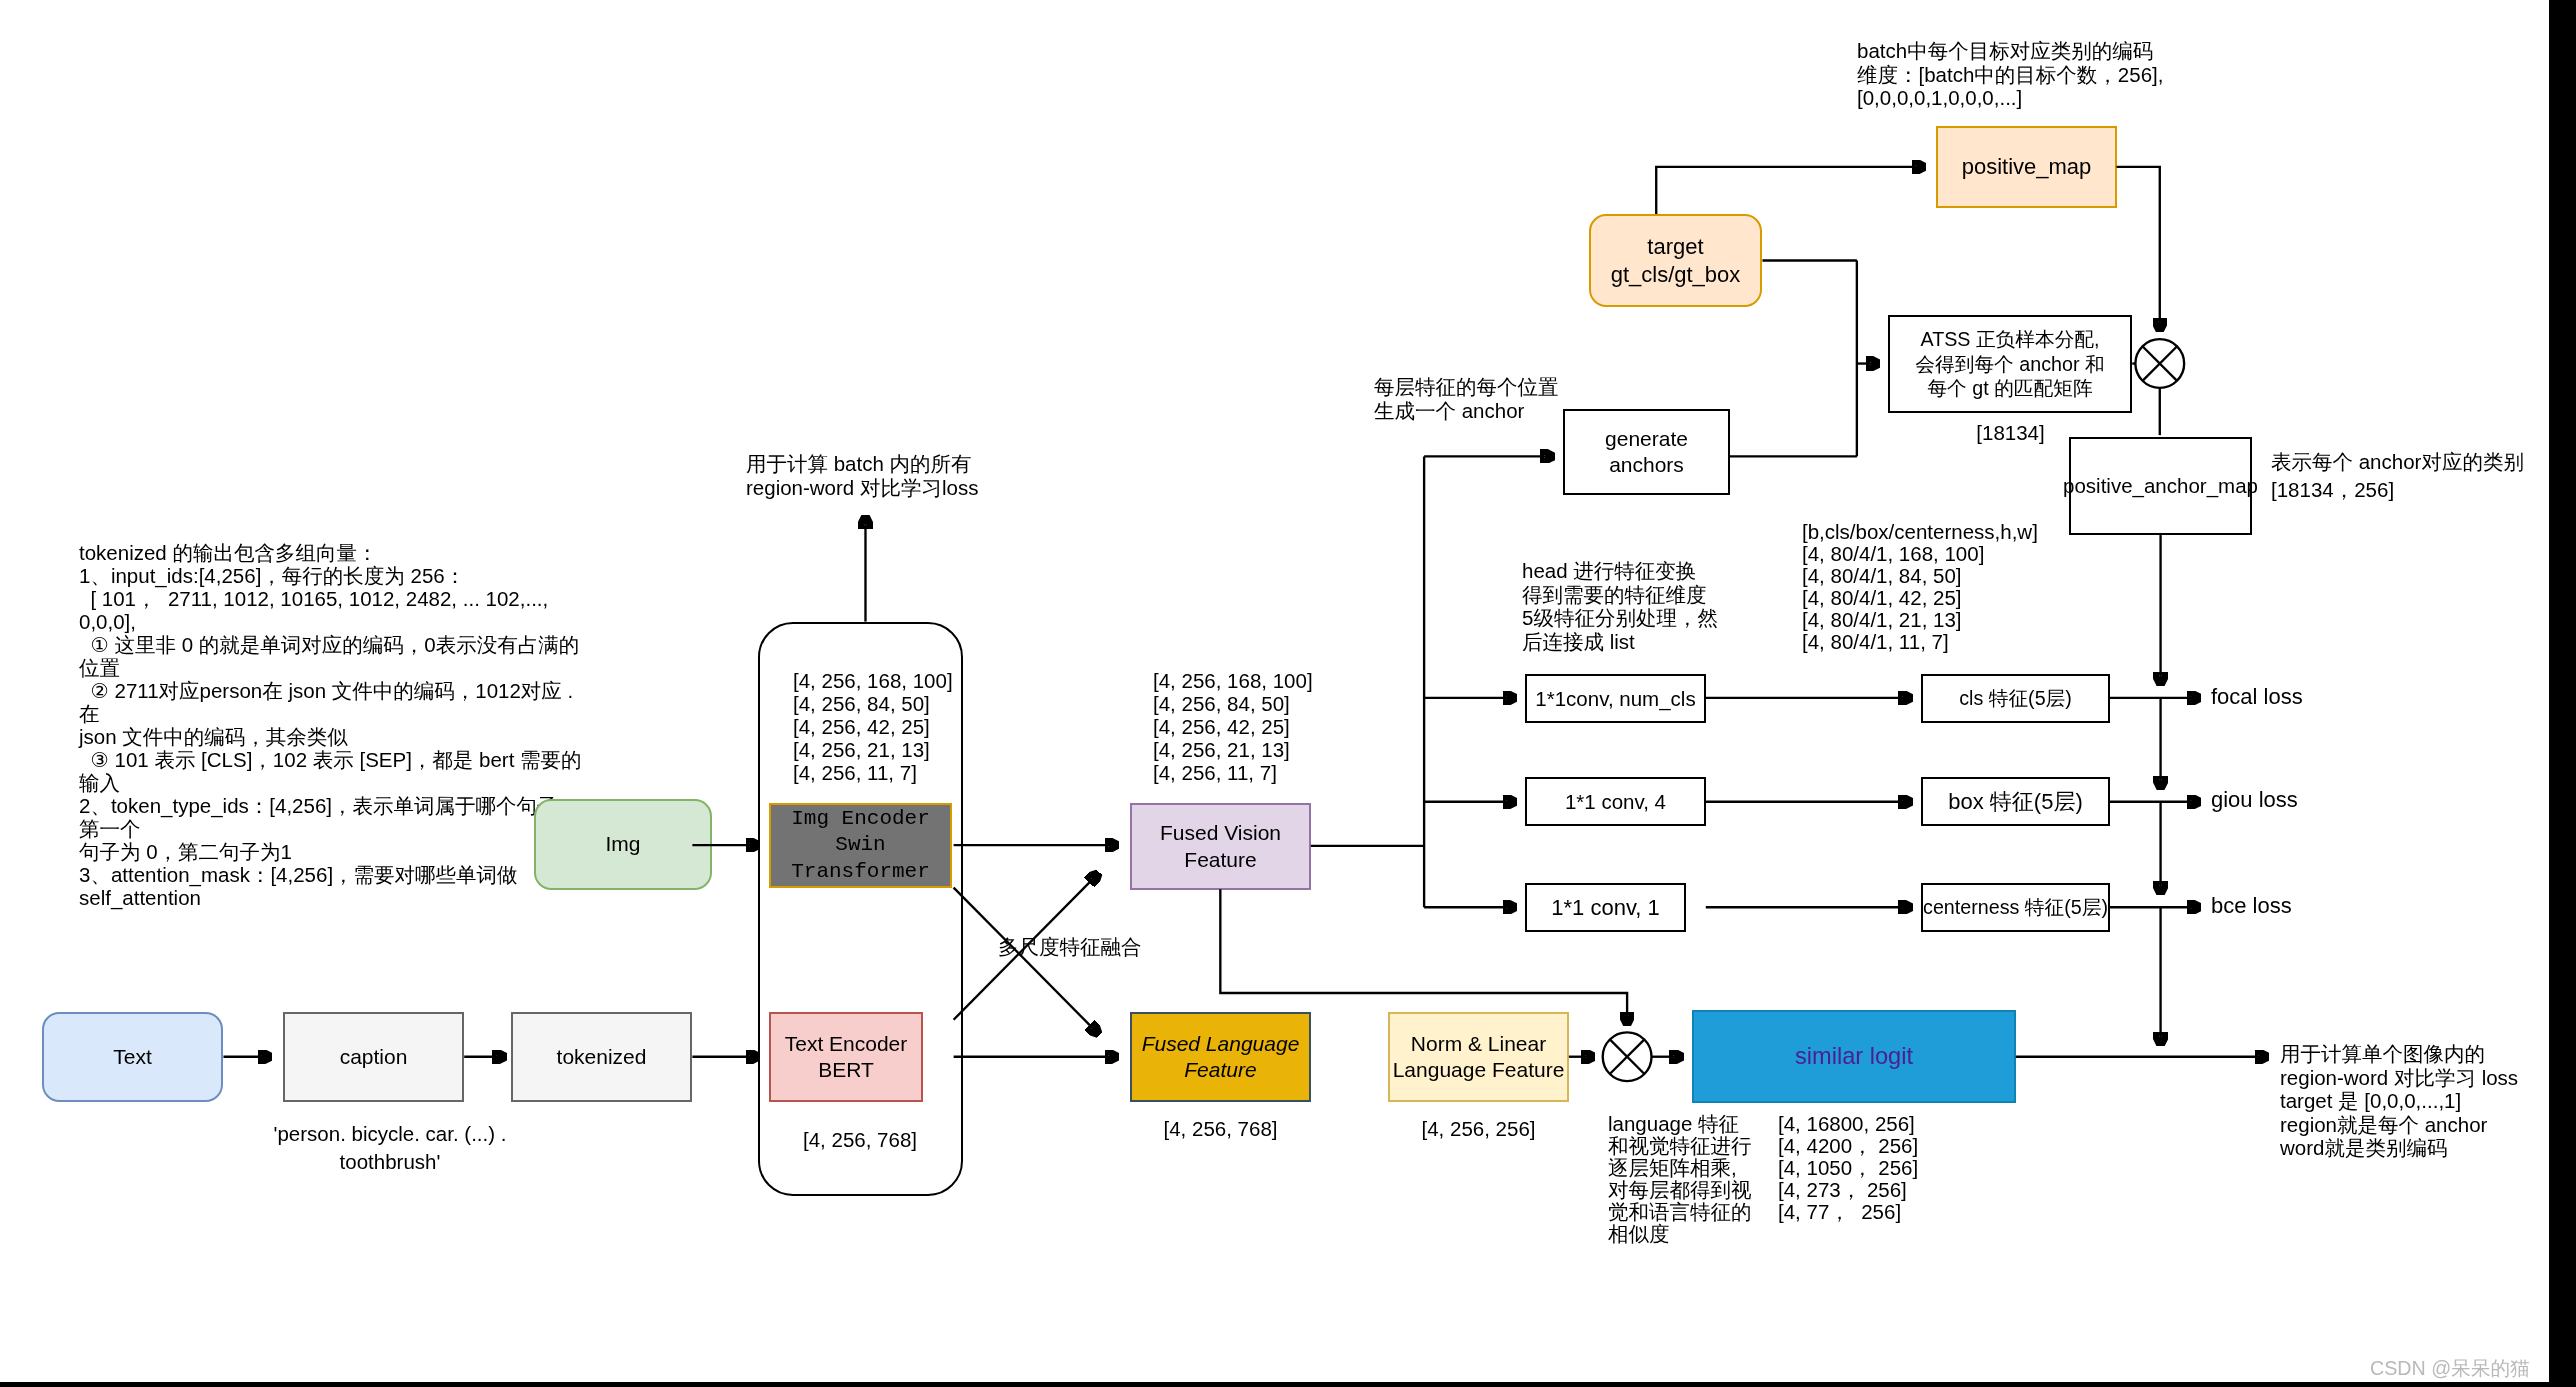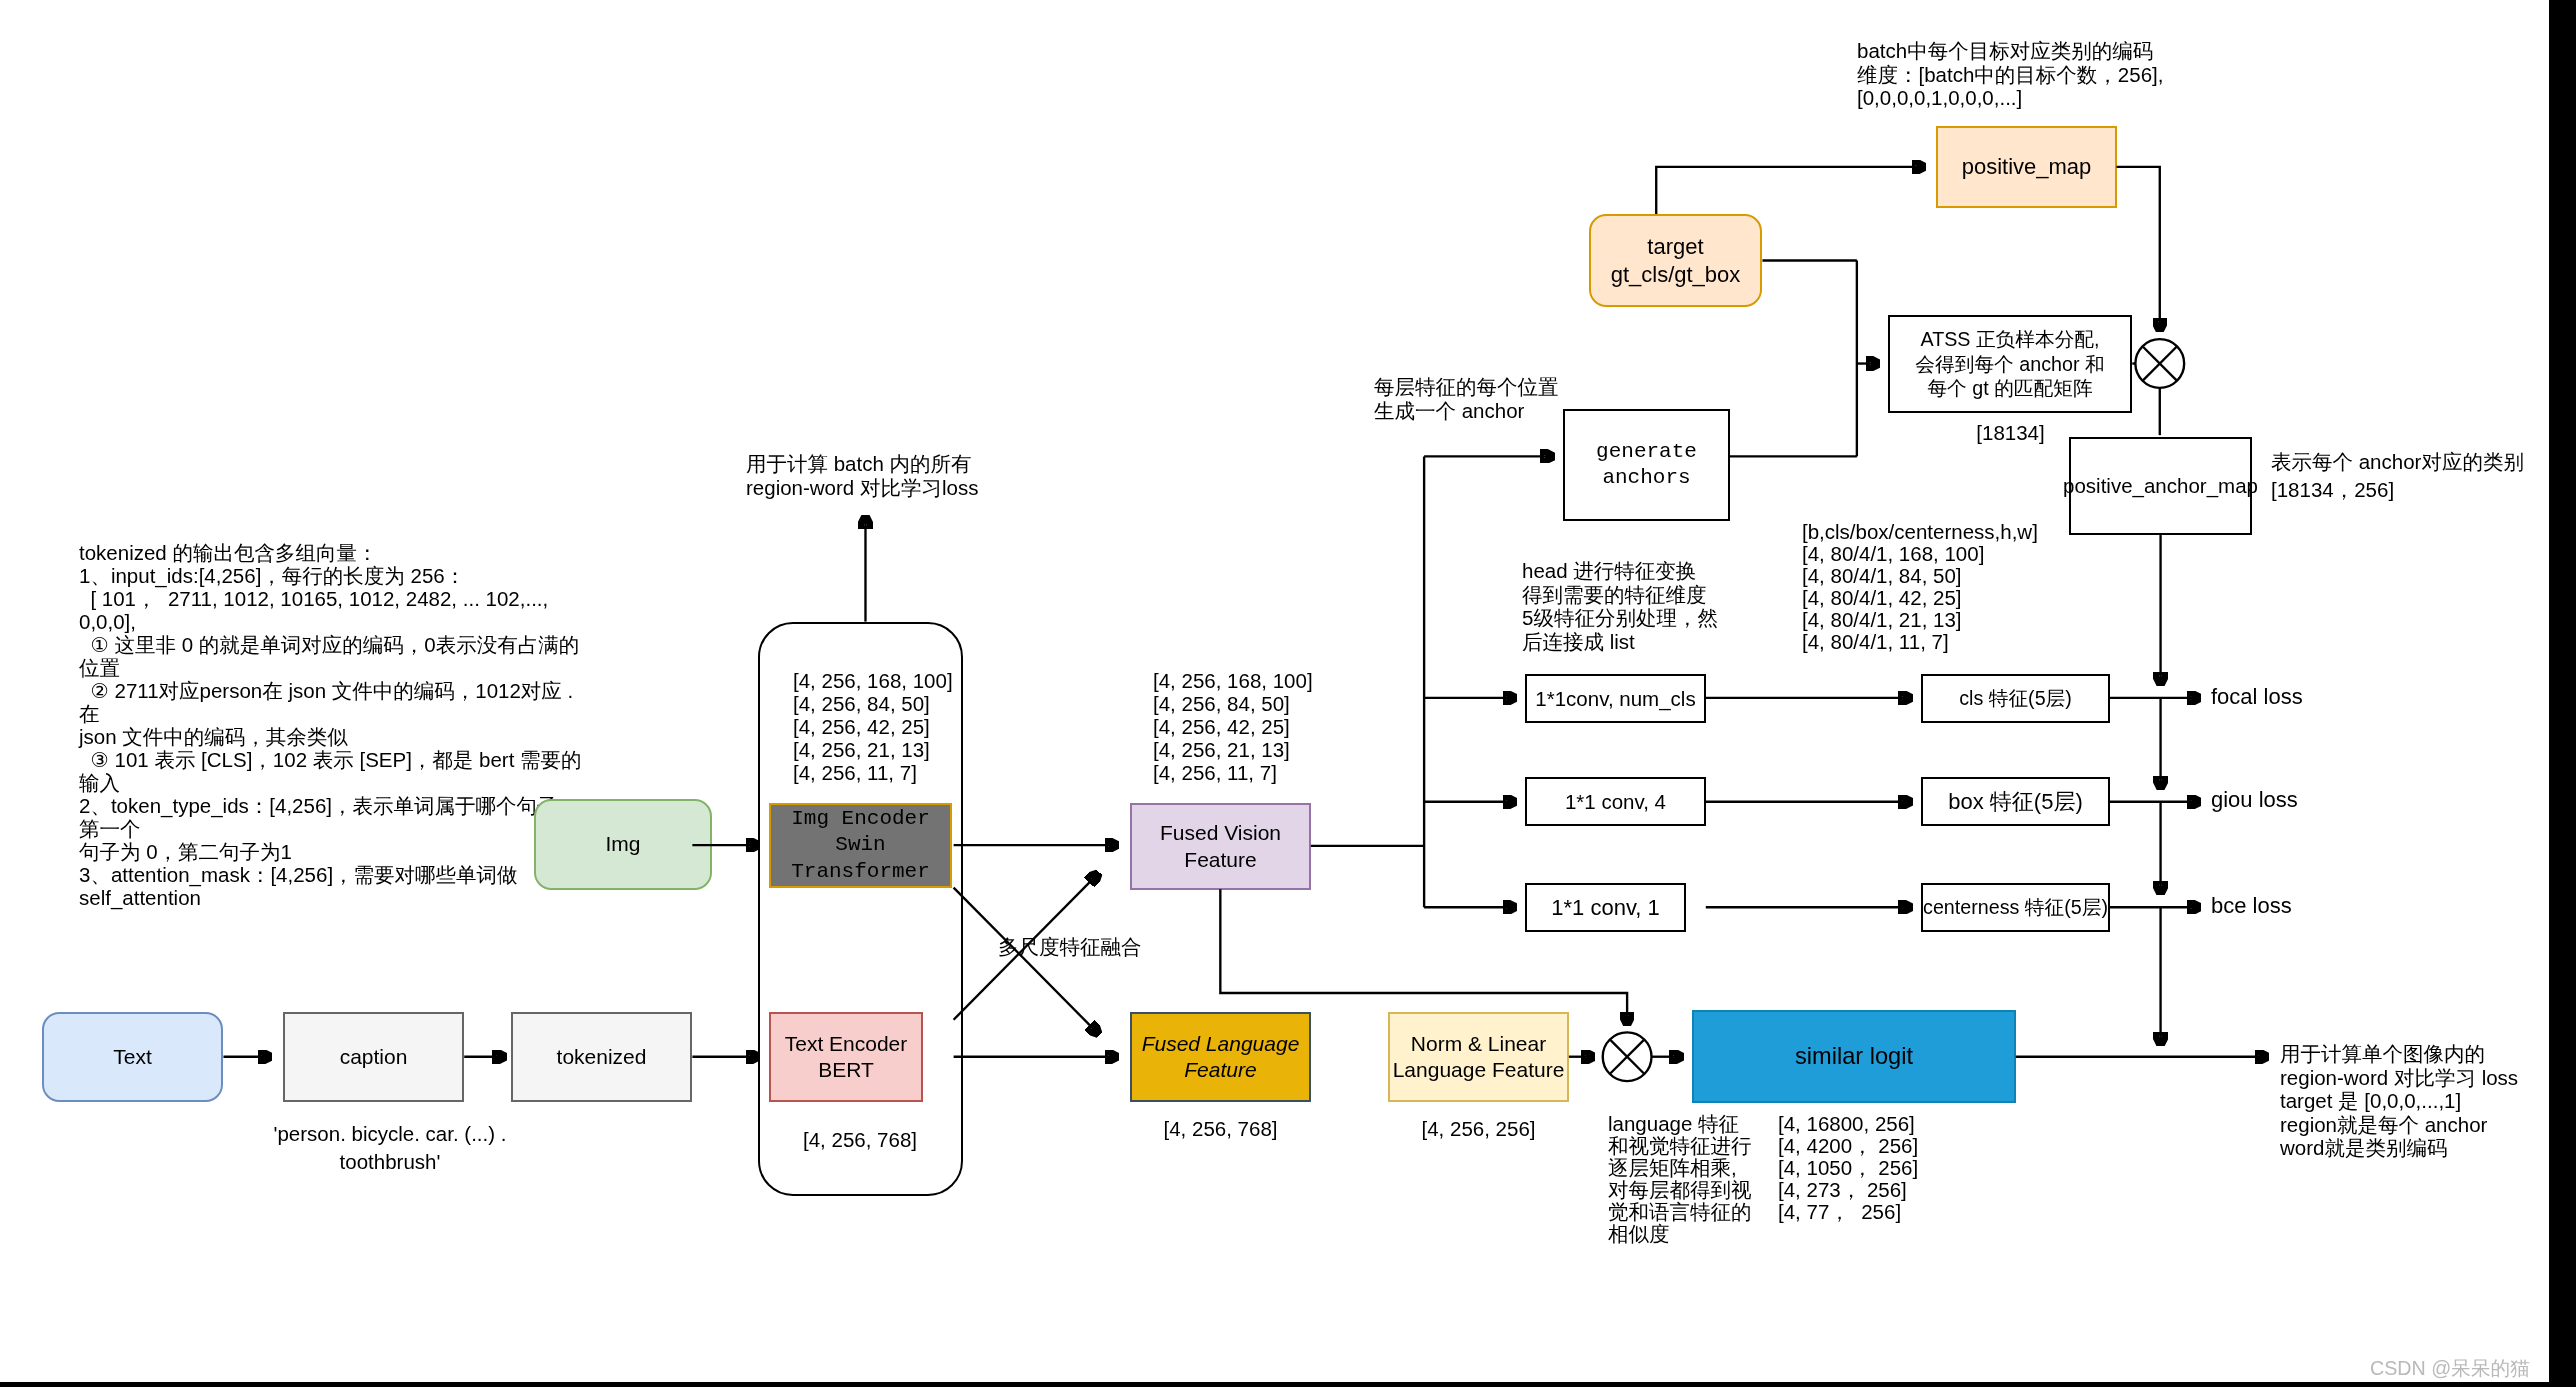--- a/index.html
+++ b/index.html
@@ -14,21 +14,21 @@
   .center{text-align:center;}
   .blue-box{background:#dae8fc;border:2.4px solid #6c8ebf;}
   .gray-box{background:#f5f5f5;border:2.4px solid #666666;}
   .green-box{background:#d5e8d4;border:2.4px solid #82b366;margin-left:19px;}
   .orange-box{background:#737373;border:2.4px solid #d79b00;font-family:Liberation Mono, monospace;}
   .orange-light-box{background:#ffe6cc;border:2.4px solid #d79b00;}
   .pink-box{background:#f8cecc;border:2.4px solid #b85450;}
   .purple-box{background:#e1d5e7;border:2.4px solid #9673a6;}
   .steel-box{background:#eab308;border:2.4px solid #3a5060;font-style:italic;}
   .yellow-box{background:#fff2cc;border:2.4px solid #d6b656;}
-  .cyan-box{background:#1e9dd9;border:2.4px solid #0e84b5;color:#000000;font-size:23.6px;}
+  .cyan-box{background:#1e9dd9;border:2.4px solid #0e84b5;color:#4c1d95;font-size:23.6px;}
   .plain-box{background:#ffffff;border:2.4px solid #000000;}
   #container{position:absolute;left:758px;top:622px;width:205px;height:574px;
        background:#fff;border:2.4px solid #000;border-radius:35px;z-index:1;box-sizing:border-box;}
   svg.wires{position:absolute;left:0;top:0;z-index:3;pointer-events:none;}
   svg.wires path, svg.wires line, svg.wires circle{stroke:#000;stroke-width:3;fill:none;}
   svg.wires circle{fill:#ffffff;}
   .edge-band{position:absolute;background:#000;z-index:5;}
   #watermark{position:absolute;left:2370px;top:1355px;color:#b9b9b9;font-size:19.7px;z-index:4;}
 </style>
 </head>
@@ -92,21 +92,21 @@
 觉和语言特征的
 相似度</div>
   <div class="note" style="left:1778px;top:1113px;width:205px;line-height:22px;">[4, 16800, 256]
 [4, 4200， 256]
 [4, 1050， 256]
 [4, 273， 256]
 [4, 77，  256]</div>
 
   <div class="note" style="left:1374px;top:375px;width:220px;line-height:23.6px;">每层特征的每个位置
 生成一个 anchor</div>
-  <div class="box plain-box" style="left:1563px;top:409px;width:167px;height:112px;font-family:Liberation Mono, monospace;">generate anchors</div>
+  <div class="box plain-box" style="left:1563px;top:409px;width:167px;height:86px;">generate anchors</div>
   <div class="note" style="left:1522px;top:559px;width:220px;line-height:23.6px;">head 进行特征变换
 得到需要的特征维度
 5级特征分别处理，然
 后连接成 list</div>
   <div class="note" style="left:1802px;top:521px;width:236px;line-height:22px;">[b,cls/box/centerness,h,w]
 [4, 80/4/1, 168, 100]
 [4, 80/4/1, 84, 50]
 [4, 80/4/1, 42, 25]
 [4, 80/4/1, 21, 13]
 [4, 80/4/1, 11, 7]</div>

